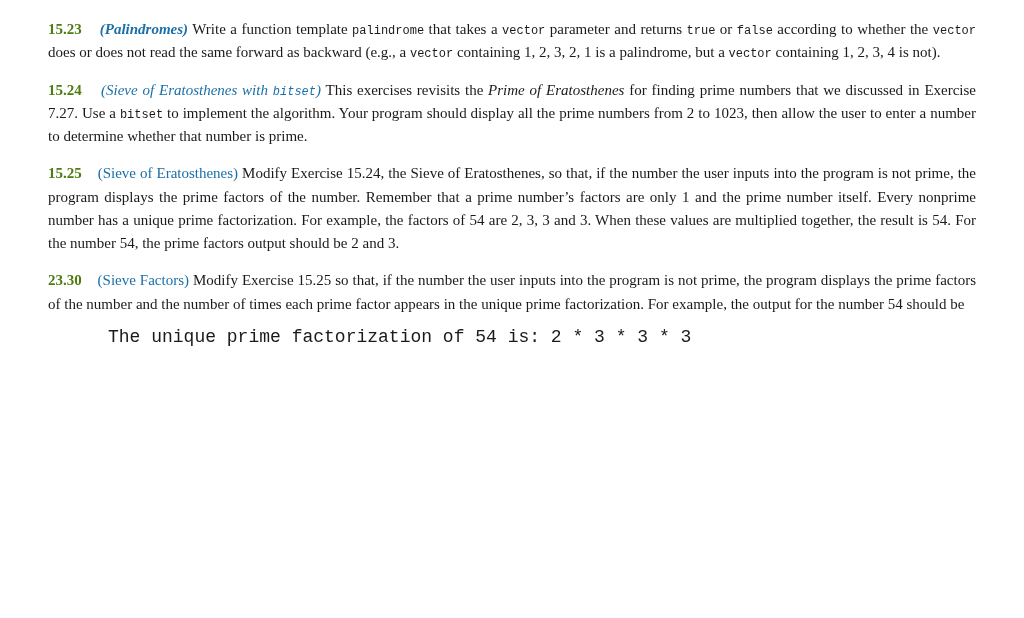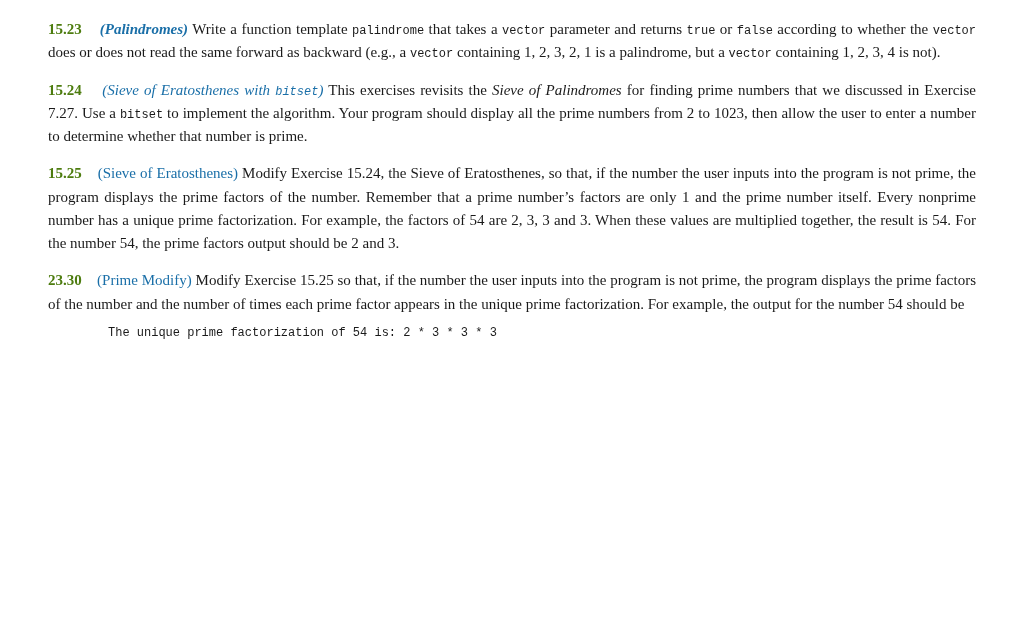--- a/index.html
+++ b/index.html
@@ -39,21 +39,21 @@
       color: #1a6fa8;
     }
 
     .code-inline {
       font-family: 'Courier New', Courier, monospace;
       font-size: 12px;
     }
 
     .code-block {
       font-family: 'Courier New', Courier, monospace;
-      font-size: 12px;
+      font-size: 18px;
       margin: 8px 0 0 60px;
     }
 
     p {
       text-align: justify;
       margin-bottom: 0;
     }
   </style>
 </head>
 <body>
@@ -67,36 +67,36 @@
       <span class="exercise-title-italic">(Palindromes)</span>
       Write a function template <span class="code-inline">palindrome</span> that takes a <span class="code-inline">vector</span> parameter and returns <span class="code-inline">true</span> or <span class="code-inline">false</span> according to whether the <span class="code-inline">vector</span> does or does not read the same forward as backward (e.g., a <span class="code-inline">vector</span> containing 1, 2, 3, 2, 1 is a palindrome, but a <span class="code-inline">vector</span> containing 1, 2, 3, 4 is not).
     </p>
   </div>
 
   <div class="exercise-block">
     <p>
       <span class="exercise-number">15.24</span>
       &nbsp;&nbsp;
       <span class="exercise-title-italic"><em style="font-style:italic; font-weight:normal; color:#1a6fa8;">(Sieve of Eratosthenes with <span class="code-inline">bitset</span>)</em></span>
-      This exercises revisits the <em>Sieve of Palindromes</em> for finding prime numbers that we discussed in Exercise 7.27. Use a <span class="code-inline">bitset</span> to implement the algorithm. Your program should display all the prime numbers from 2 to 1023, then allow the user to enter a number to determine whether that number is prime.
+      This exercises revisits the <em>Prime of Eratosthenes</em> for finding prime numbers that we discussed in Exercise 7.27. Use a <span class="code-inline">bitset</span> to implement the algorithm. Your program should display all the prime numbers from 2 to 1023, then allow the user to enter a number to determine whether that number is prime.
     </p>
   </div>
 
   <div class="exercise-block">
     <p>
       <span class="exercise-number">15.25</span>
       &nbsp;&nbsp;
       <span class="exercise-title-italic-only">(Sieve of Eratosthenes)</span>
       Modify Exercise 15.24, the Sieve of Eratosthenes, so that, if the number the user inputs into the program is not prime, the program displays the prime factors of the number. Remember that a prime number’s factors are only 1 and the prime number itself. Every nonprime number has a unique prime factorization. For example, the factors of 54 are 2, 3, 3 and 3. When these values are multiplied together, the result is 54. For the number 54, the prime factors output should be 2 and 3.
     </p>
   </div>
 
   <div class="exercise-block">
     <p>
       <span class="exercise-number">23.30</span>
       &nbsp;&nbsp;
-      <span class="exercise-title-italic-only">(Prime Modify)</span>
+      <span class="exercise-title-italic-only">(Sieve Factors)</span>
       Modify Exercise 15.25 so that, if the number the user inputs into the program is not prime, the program displays the prime factors of the number and the number of times each prime factor appears in the unique prime factorization. For example, the output for the number 54 should be
     </p>
     <div class="code-block">The unique prime factorization of 54 is: 2 * 3 * 3 * 3</div>
   </div>
 
 </div>
 
 </body></html>

